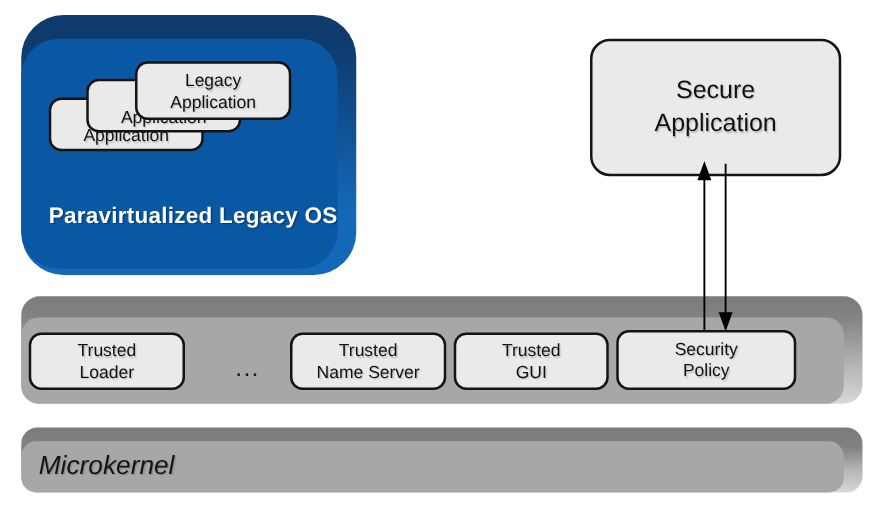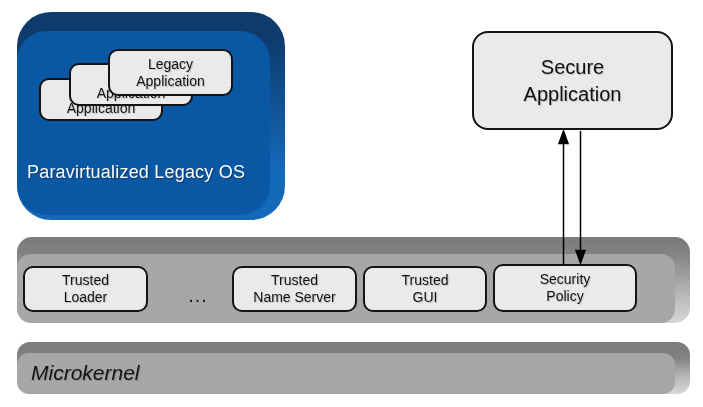--- a/index.html
+++ b/index.html
@@ -17,24 +17,25 @@
     left:17px; top:12px; width:268px; height:208px;
     border-radius:34px;
     background:linear-gradient(to bottom, var(--blue_dark,#0e3a6c) 0px, var(--blue_dark,#0e3a6c) 22px, var(--blue_light,#1468b8) 75%, var(--blue_light,#1468b8) 100%);
   }
   .os-slab .face {
     left:0; top:19px; right:15px; bottom:5px;
     border-radius:30px;
     background:var(--blue_main,#0a57a4);
   }
   .os-label {
-    position:absolute; left:10px; top:150px;
+    position:absolute; left:22px; top:150px;
     font-size:18px; color:#ffffff; letter-spacing:0.2px;
     text-shadow:1px 1px 1px rgba(0,0,0,0.35);
     white-space:nowrap;
+    font-weight:bold;
   }
 
   .gray-slab {
     background:linear-gradient(to bottom, var(--gray_dark,#7b7b7b) 0px, #828282 16px, #b5b5b5 65%, var(--gray_bevel,#d8d8d8) 100%);
     font-style:italic;
   }
   .gray-slab .face { background:var(--gray_face,#a7a7a7); }
 
   .services-slab { left:17px; top:237px; width:673px; height:86px; border-radius:15px; }
   .services-slab .face { left:0; top:17px; right:15px; bottom:0; border-radius:14px; }
@@ -57,21 +58,21 @@
     display:flex; align-items:center; justify-content:center;
     text-align:center; font-size:14px; line-height:1.18;
     white-space:pre-line;
     text-shadow:1px 1px 1px rgba(0,0,0,0.18);
   }
   .app-back   { left:39px;  top:78px; width:124px; height:43px; }
   .app-middle { left:69px;  top:63px; width:124px; height:43px; }
   .app-front  { left:108px; top:49px; width:125px; height:47px; }
 
   .secure-app {
-    left:472px; top:31px; width:201px; height:99px;
+    left:472px; top:31px; width:201px; height:110px;
     border-radius:16px; font-size:20px; line-height:1.35;
   }
 
   .svc-loader  { left:23px;  top:266px; width:125px; height:46px; }
   .svc-names   { left:232px; top:266px; width:125px; height:46px; }
   .svc-gui     { left:363px; top:266px; width:124px; height:46px; }
   .svc-policy  { left:493px; top:264px; width:144px; height:48px; }
 
   .ellipsis {
     position:absolute; left:176px; top:284px; width:44px;

